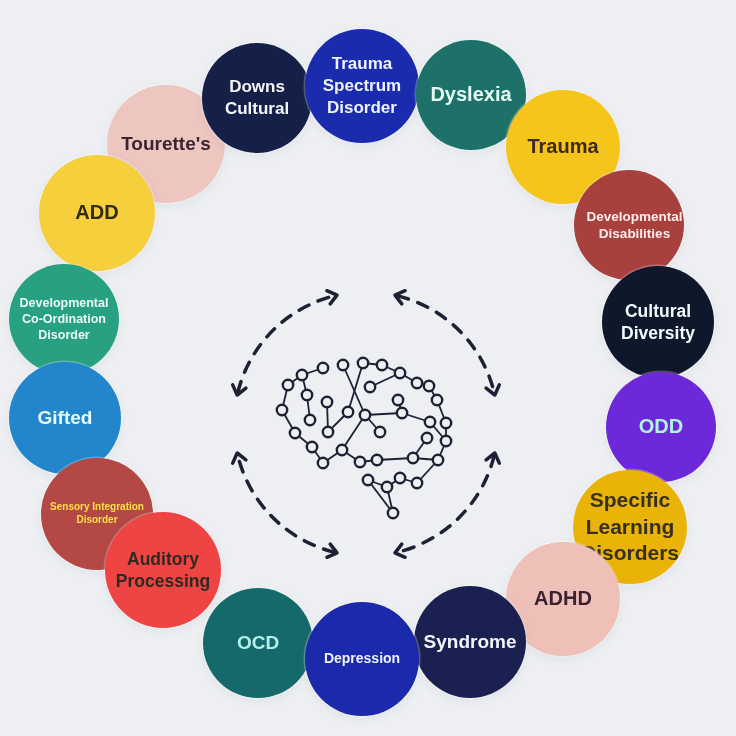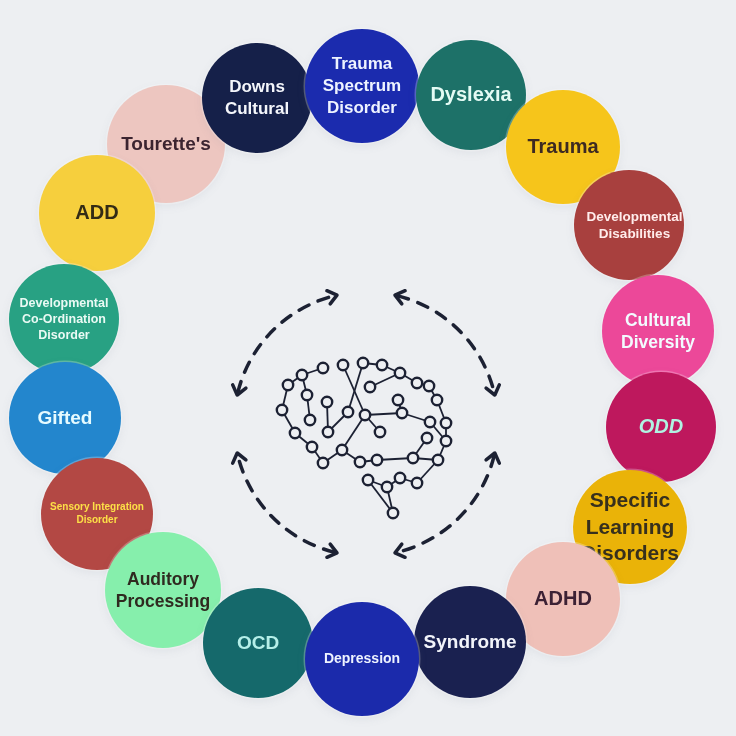--- a/index.html
+++ b/index.html
@@ -138,42 +138,42 @@
       </div>
       <div class="ring-circle" style="left: 416px; top: 40px; width: 110px; height: 110px; background: rgb(29, 113, 104); color: rgb(228, 251, 244); font-size: 20px; z-index: 4;">
         <span class="lbl" style="width: 99px;">Dyslexia</span>
       </div>
       <div class="ring-circle" style="left: 506px; top: 90px; width: 114px; height: 114px; background: rgb(246, 197, 27); color: rgb(61, 42, 34); font-size: 20px; z-index: 5;">
         <span class="lbl" style="width: 103px;">Trauma</span>
       </div>
       <div class="ring-circle" style="left: 574px; top: 170px; width: 110px; height: 110px; background: rgb(168, 64, 62); color: rgb(255, 236, 235); font-size: 13.5px; z-index: 6; justify-content: flex-end;">
         <span class="lbl" style="width: 99px;">Developmental Disabilities</span>
       </div>
-      <div class="ring-circle" style="left: 602px; top: 275px; width: 112px; height: 112px; background: #ec4899; color: rgb(242, 251, 255); font-size: 17.5px; z-index: 7;">
+      <div class="ring-circle" style="left: 602px; top: 266px; width: 112px; height: 112px; background: #0f172a; color: rgb(242, 251, 255); font-size: 17.5px; z-index: 7;">
         <span class="lbl" style="width: 101px;">Cultural Diversity</span>
       </div>
-      <div class="ring-circle" style="left: 606px; top: 372px; width: 110px; height: 110px; background: #be185d; color: rgb(176, 243, 226); font-size: 20px; z-index: 8; font-style: italic;">
+      <div class="ring-circle" style="left: 606px; top: 372px; width: 110px; height: 110px; background: #6d28d9; color: rgb(176, 243, 226); font-size: 20px; z-index: 8;">
         <span class="lbl" style="width: 99px;">ODD</span>
       </div>
       <div class="ring-circle" style="left: 573px; top: 470px; width: 114px; height: 114px; background: #eab308; color: rgb(55, 48, 29); font-size: 21px; z-index: 9;">
         <span class="lbl" style="width: 103px;">Specific Learning Disorders</span>
       </div>
       <div class="ring-circle" style="left: 506px; top: 542px; width: 114px; height: 114px; background: rgb(239, 192, 184); color: rgb(60, 33, 52); font-size: 20px; z-index: 10;">
         <span class="lbl" style="width: 103px;">ADHD</span>
       </div>
       <div class="ring-circle" style="left: 414px; top: 586px; width: 112px; height: 112px; background: rgb(26, 33, 80); color: rgb(242, 244, 250); font-size: 19px; z-index: 11;">
         <span class="lbl" style="width: 101px;">Syndrome</span>
       </div>
       <div class="ring-circle" style="left: 305px; top: 602px; width: 114px; height: 114px; background: rgb(27, 42, 171); color: rgb(238, 243, 255); font-size: 14px; z-index: 12;">
         <span class="lbl" style="width: 103px;">Depression</span>
       </div>
       <div class="ring-circle" style="left: 203px; top: 588px; width: 110px; height: 110px; background: rgb(21, 105, 107); color: rgb(181, 239, 233); font-size: 19px; z-index: 7;">
         <span class="lbl" style="width: 99px;">OCD</span>
       </div>
-      <div class="ring-circle" style="left: 105px; top: 532px; width: 116px; height: 116px; background: #86efac; color: rgb(47, 42, 32); font-size: 17.5px; z-index: 6;">
+      <div class="ring-circle" style="left: 105px; top: 512px; width: 116px; height: 116px; background: #ef4444; color: rgb(47, 42, 32); font-size: 17.5px; z-index: 6;">
         <span class="lbl" style="width: 104px;">Auditory Processing</span>
       </div>
       <div class="ring-circle" style="left: 41px; top: 458px; width: 112px; height: 112px; background: rgb(179, 72, 68); color: #fde047; font-size: 10px; z-index: 5;">
         <span class="lbl" style="width: 101px;">Sensory Integration Disorder</span>
       </div>
       <div class="ring-circle" style="left: 9px; top: 362px; width: 112px; height: 112px; background: rgb(35, 134, 205); color: rgb(230, 251, 255); font-size: 19px; z-index: 4;">
         <span class="lbl" style="width: 101px;">Gifted</span>
       </div>
       <div class="ring-circle" style="left: 9px; top: 264px; width: 110px; height: 110px; background: rgb(40, 161, 131); color: rgb(234, 250, 244); font-size: 12.5px; z-index: 3;">
         <span class="lbl" style="width: 99px;">Developmental Co-Ordination Disorder</span>

